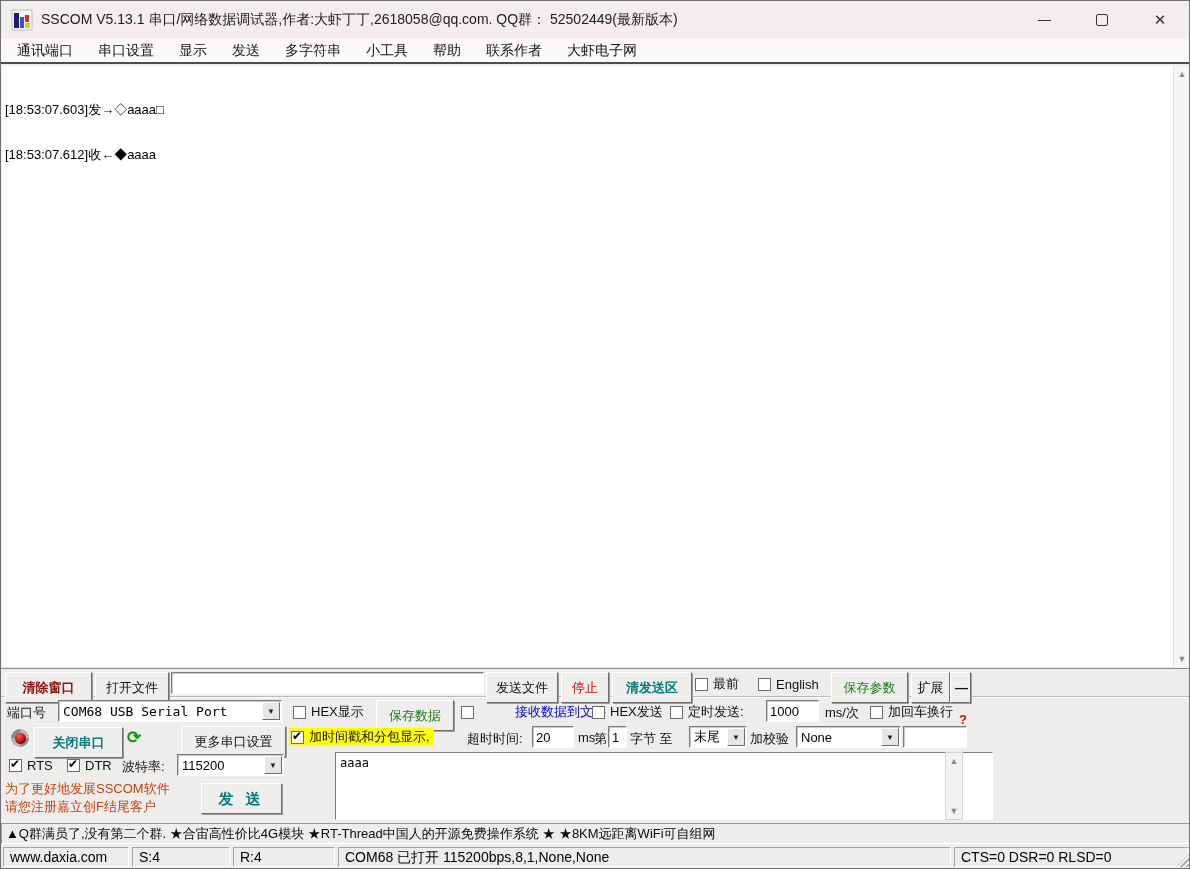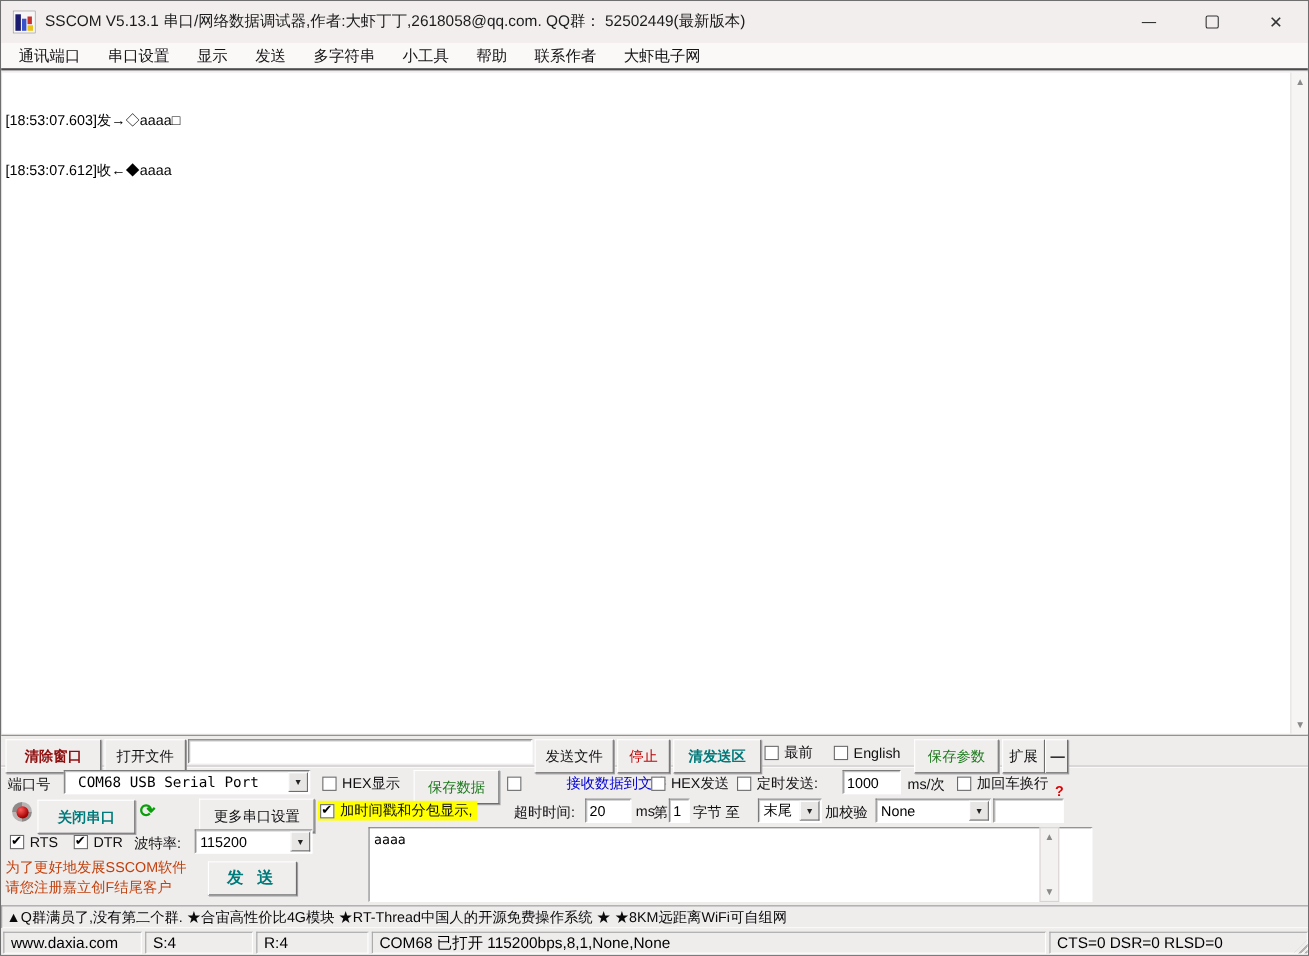--- a/index.html
+++ b/index.html
@@ -32,21 +32,21 @@
   .groove { position:absolute; left:0; top:27px; width:100%; height:2px; border-top:1px solid #bdb9b9; border-bottom:1px solid #fcfcfc; }
 
   .btn { position:absolute; height:31px; background:#f0eded; border:1px solid; border-color:#ffffff #6d6d6d #6d6d6d #ffffff; box-shadow:1px 1px 0 #9d9d9d; font-size:13px; color:#111; text-align:center; line-height:19px; padding:0 4px; white-space:nowrap; cursor:default; }
   .btn-darkred { color:#8f0e0e; font-weight:bold; }
   .btn-stop { color:#c40000; }
   .btn-teal { color:#007a7a; font-weight:bold; }
   .btn-green { color:#1d7a1d; }
   .btn-send { font-size:15px; letter-spacing:4px; }
 
   .field { position:absolute; height:22px; background:#fff; border:1px solid; border-color:#7b7b7b #ffffff #ffffff #7b7b7b; box-shadow:inset 1px 1px 0 #c9c9c9; font-size:13px; padding:0 3px; color:#000; }
-  .mono { font-family:"DejaVu Sans Mono",monospace;margin-left:8px; }
+  .mono { font-family:"DejaVu Sans Mono",monospace; }
 
   .combo { position:absolute; height:22px; background:#fff; border:1px solid; border-color:#7b7b7b #ffffff #ffffff #7b7b7b; box-shadow:inset 1px 1px 0 #c9c9c9; display:flex; align-items:center; }
   .combo-val { flex:1; font-size:13px; padding-left:4px; color:#000; white-space:nowrap; overflow:hidden; }
   .combo-btn { width:18px; height:18px; margin:1px; background:#e8e5e5; border:1px solid; border-color:#ffffff #6d6d6d #6d6d6d #ffffff; font-size:8px; color:#222; display:flex; align-items:center; justify-content:center; }
 
   .chk { position:absolute; display:flex; align-items:center; gap:5px; height:18px; cursor:default; }
   .cbox { width:13px; height:13px; background:#fff; border:1px solid #6a6a6a; position:relative; flex:0 0 13px; }
   .cbox.checked::after { content:"✔"; position:absolute; left:0px; top:-3px; font-size:12px; color:#000; }
   .clbl { font-size:13px; color:#111; white-space:nowrap; }
   .clbl.blue { color:#0000cf;margin-left:36px; }
@@ -216,21 +216,21 @@
   <div class="sendarea" style="left:286px;top:83px;width:658px;height:68px">aaaa</div>
   <div class="mini-scroll" style="left:944px;top:83px;height:68px">
     <span class="sarrow up">▲</span>
     <span class="sarrow down">▼</span>
   </div>
 
   <div class="promo" style="left:4px;top:111px">
     <div>为了更好地发展SSCOM软件</div>
     <div>请您注册嘉立创F结尾客户</div>
   </div>
-  <button class="btn btn-teal btn-send" style="left:188px;top:114px;width:81px;height:31px;line-height:29px">发 送</button>
+  <button class="btn btn-teal btn-send" style="left:200px;top:114px;width:81px;height:31px;line-height:29px">发 送</button>
 </div>
 
 <div class="infobar">
   <span>▲Q群满员了,没有第二个群. ★合宙高性价比4G模块 ★RT-Thread中国人的开源免费操作系统 ★ ★8KM远距离WiFi可自组网</span>
 </div>
 
 <div class="statusbar">
   <div class="scell" style="width:126px">www.daxia.com</div>
   <div class="scell" style="width:98px">S:4</div>
   <div class="scell" style="width:102px">R:4</div>

